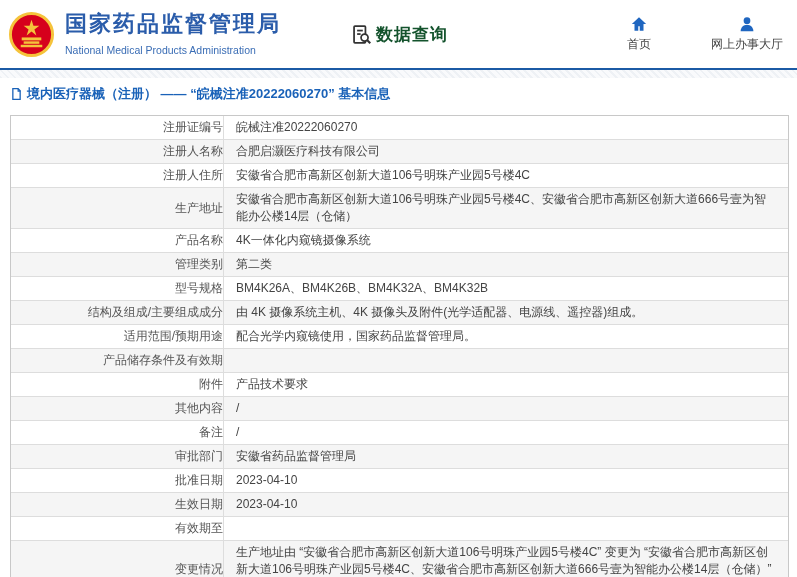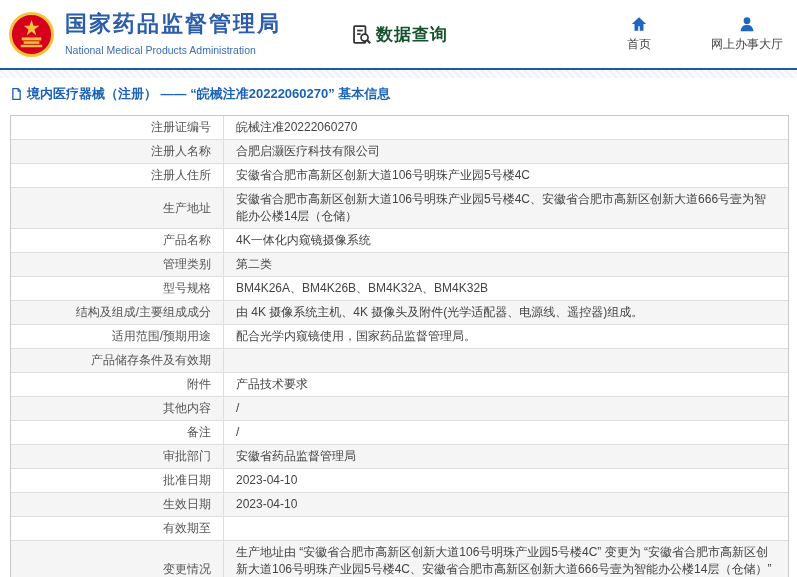--- a/index.html
+++ b/index.html
@@ -26,21 +26,21 @@
   .breadcrumb { display:flex; align-items:center; padding:7px 0 6px 10px; }
   .breadcrumb .bc-text { font-size:13px; font-weight:bold; color:#1a62b8; margin-left:4px; }
 
   
   .info-table { margin:6px 8px 0 10px; width:779px; border:1px solid #c8c8c8; }
   .row { display:flex; background:#fff; border-top:1px solid #ddd; }
   .row:first-child { border-top:none; }
   .row.alt { background:#f5f5f5; }
   .cell { font-size:12px; display:flex; align-items:center; min-height:23px; padding:3px 0; }
   .cell.label { width:213px; justify-content:flex-end; text-align:right; color:#555;
-                padding-right:12px; border-right:1px solid #ddd; flex:0 0 auto; }
+                padding-right:0; border-right:1px solid #ddd; flex:0 0 auto; }
   .cell.value { flex:1; color:#444; padding-left:12px; padding-right:10px; line-height:17px; }
 </style>
 </head>
 <body>
 
 <div class="header">
   <div class="logo-wrap">
     <svg class="emblem" viewBox="0 0 48 48">
       <circle cx="24" cy="24" r="21.5" fill="#d6001c" stroke="#f5c33b" stroke-width="3"></circle>
       <polygon points="24,9 26,15 32,15 27,18.8 29,25 24,21 19,25 21,18.8 16,15 22,15" fill="#f5c33b"></polygon>

